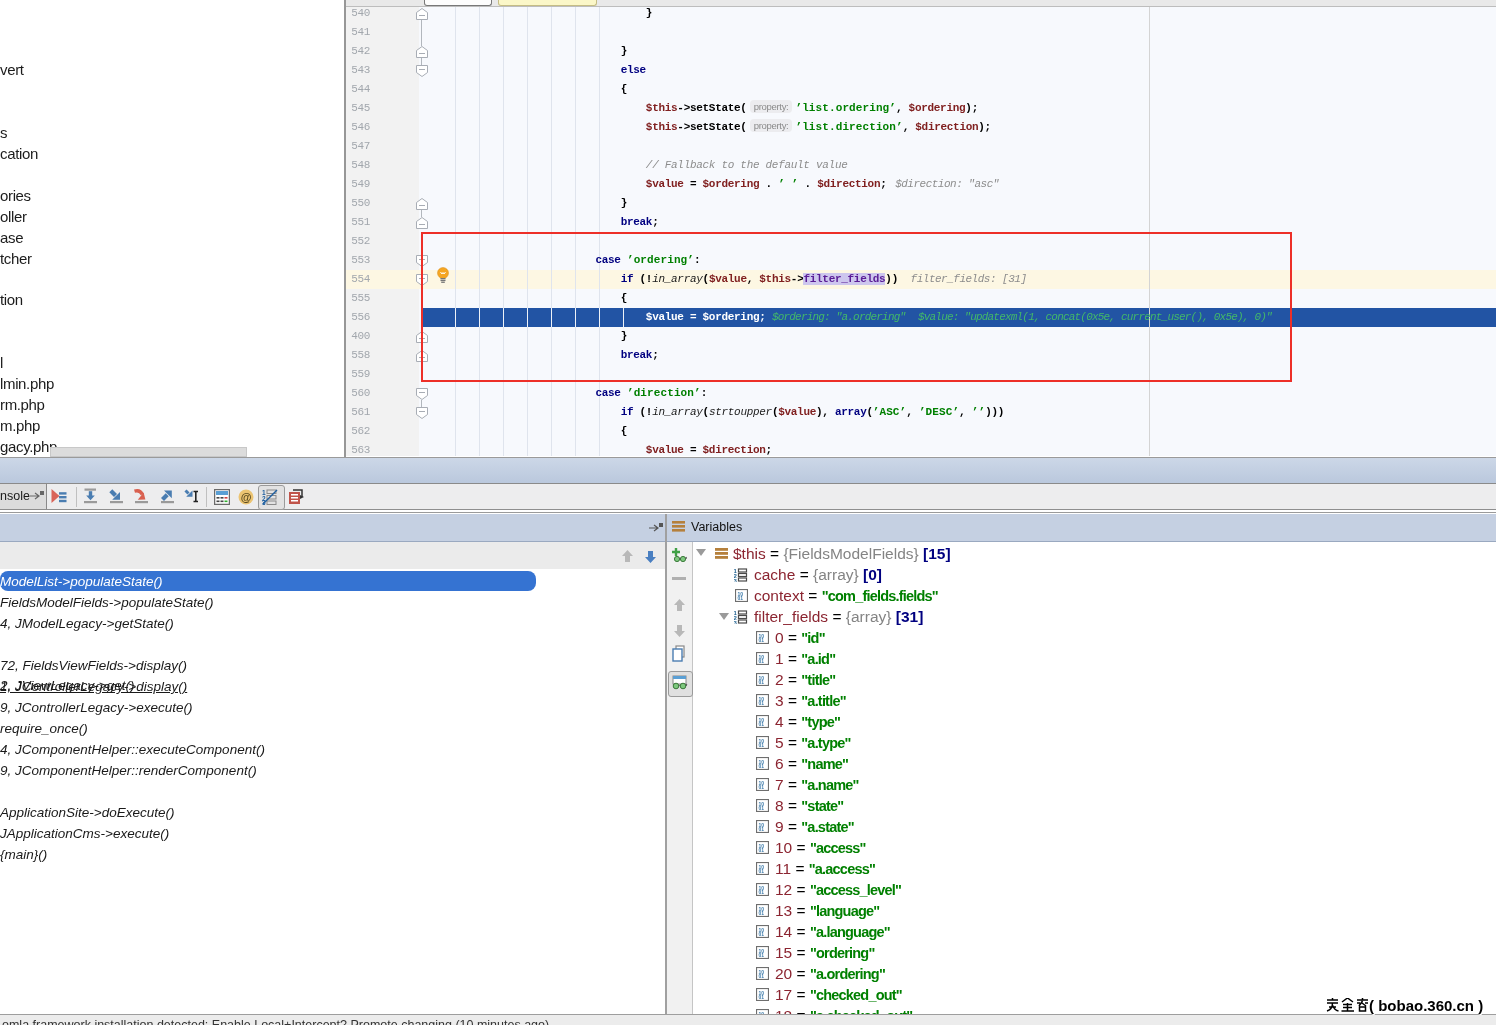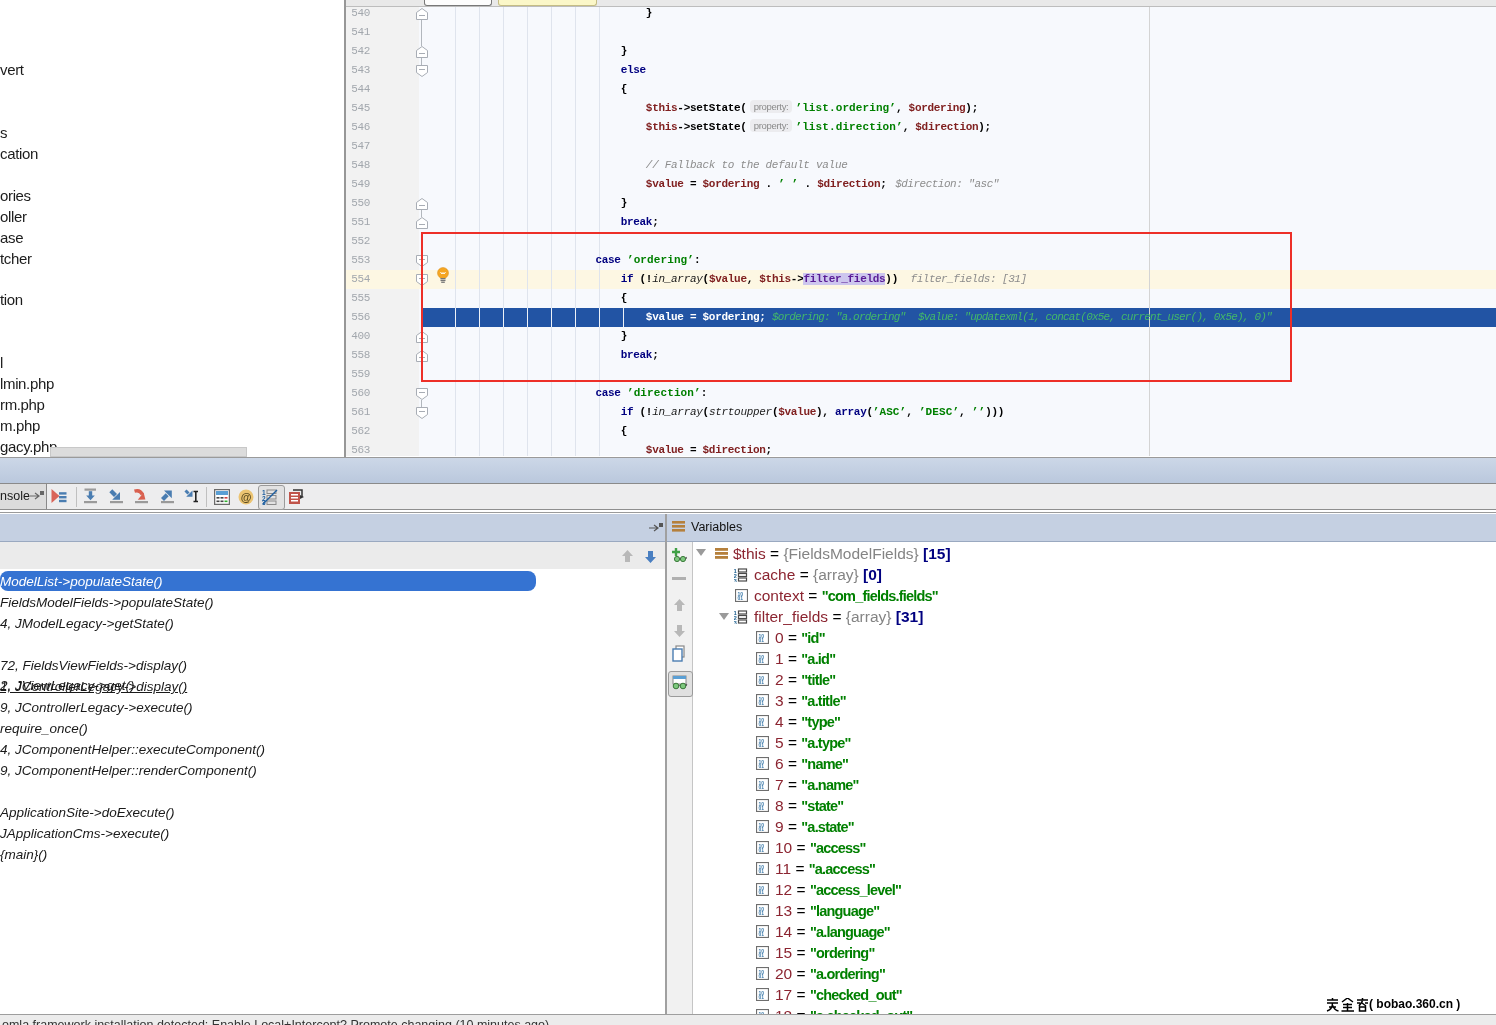--- a/index.html
+++ b/index.html
@@ -497,20 +497,20 @@
       <rect x="0.5" y="0.5" width="12" height="12" fill="#fff" stroke="#6e6e6e" stroke-width="1.2"></rect>
       <text x="2.4" y="6.6" font-family="Liberation Sans" font-size="5" font-weight="bold" fill="#3a78a8">10</text>
       <text x="2.4" y="11.2" font-family="Liberation Sans" font-size="5" font-weight="bold" fill="#3a78a8">01</text>
     </svg>
 <div class="vrow" style="top:1005px;left:0px;">
       <span style="position:absolute;left:775px"><span class="vname">18</span> = <span class="vval">"a.checked_out"</span></span>
     </div>
 <div class="abs" style="left:0;top:1014px;width:1496px;height:11px;background:#ececec;border-top:1px solid #9e9e9e;overflow:hidden;">
       <div style="position:absolute;left:2px;top:3px;font-size:12.5px;color:#333;white-space:nowrap;">omla framework installation detected: Enable Local+Intercept? Promote changing (10 minutes ago)</div>
     </div>
-<div class="abs" style="left:1369px;top:997px;font-size:12px;font-weight:bold;color:#000;text-shadow:1px 1px 0 #fff,-1px -1px 0 #fff;">( bobao.360.cn )</div>
+<div class="abs" style="left:1369px;top:997px;font-size:15px;font-weight:bold;color:#000;text-shadow:1px 1px 0 #fff,-1px -1px 0 #fff;">( bobao.360.cn )</div>
 <svg class="abs" style="left:1326px;top:998px" width="43" height="14" viewBox="0 0 43 14">
 <g stroke="#000" stroke-width="1.5" fill="none">
 <path d="M6.5 0 V2 M1 2 H12 M1 5 H12 M6.5 5 C6.5 9 4 12 1 13 M6.5 7 C7 10 10 12.5 12.5 13 M3 9 H10"></path>
 <path d="M21.5 0 L16 4 M21.5 0 L27 4 M17 6.5 H26 M17 9.5 H26 M15.5 13 H28 M21.5 5 V13"></path>
 <path d="M36.5 0 V2 M31 2 H42 M31 5 H34 M39 5 H42 M36.5 3 L33 8 M36 5 L40 8 M33.5 9 H39.5 V13 H33.5 Z"></path>
 </g>
     </svg>
 </div>
 </body></html>

